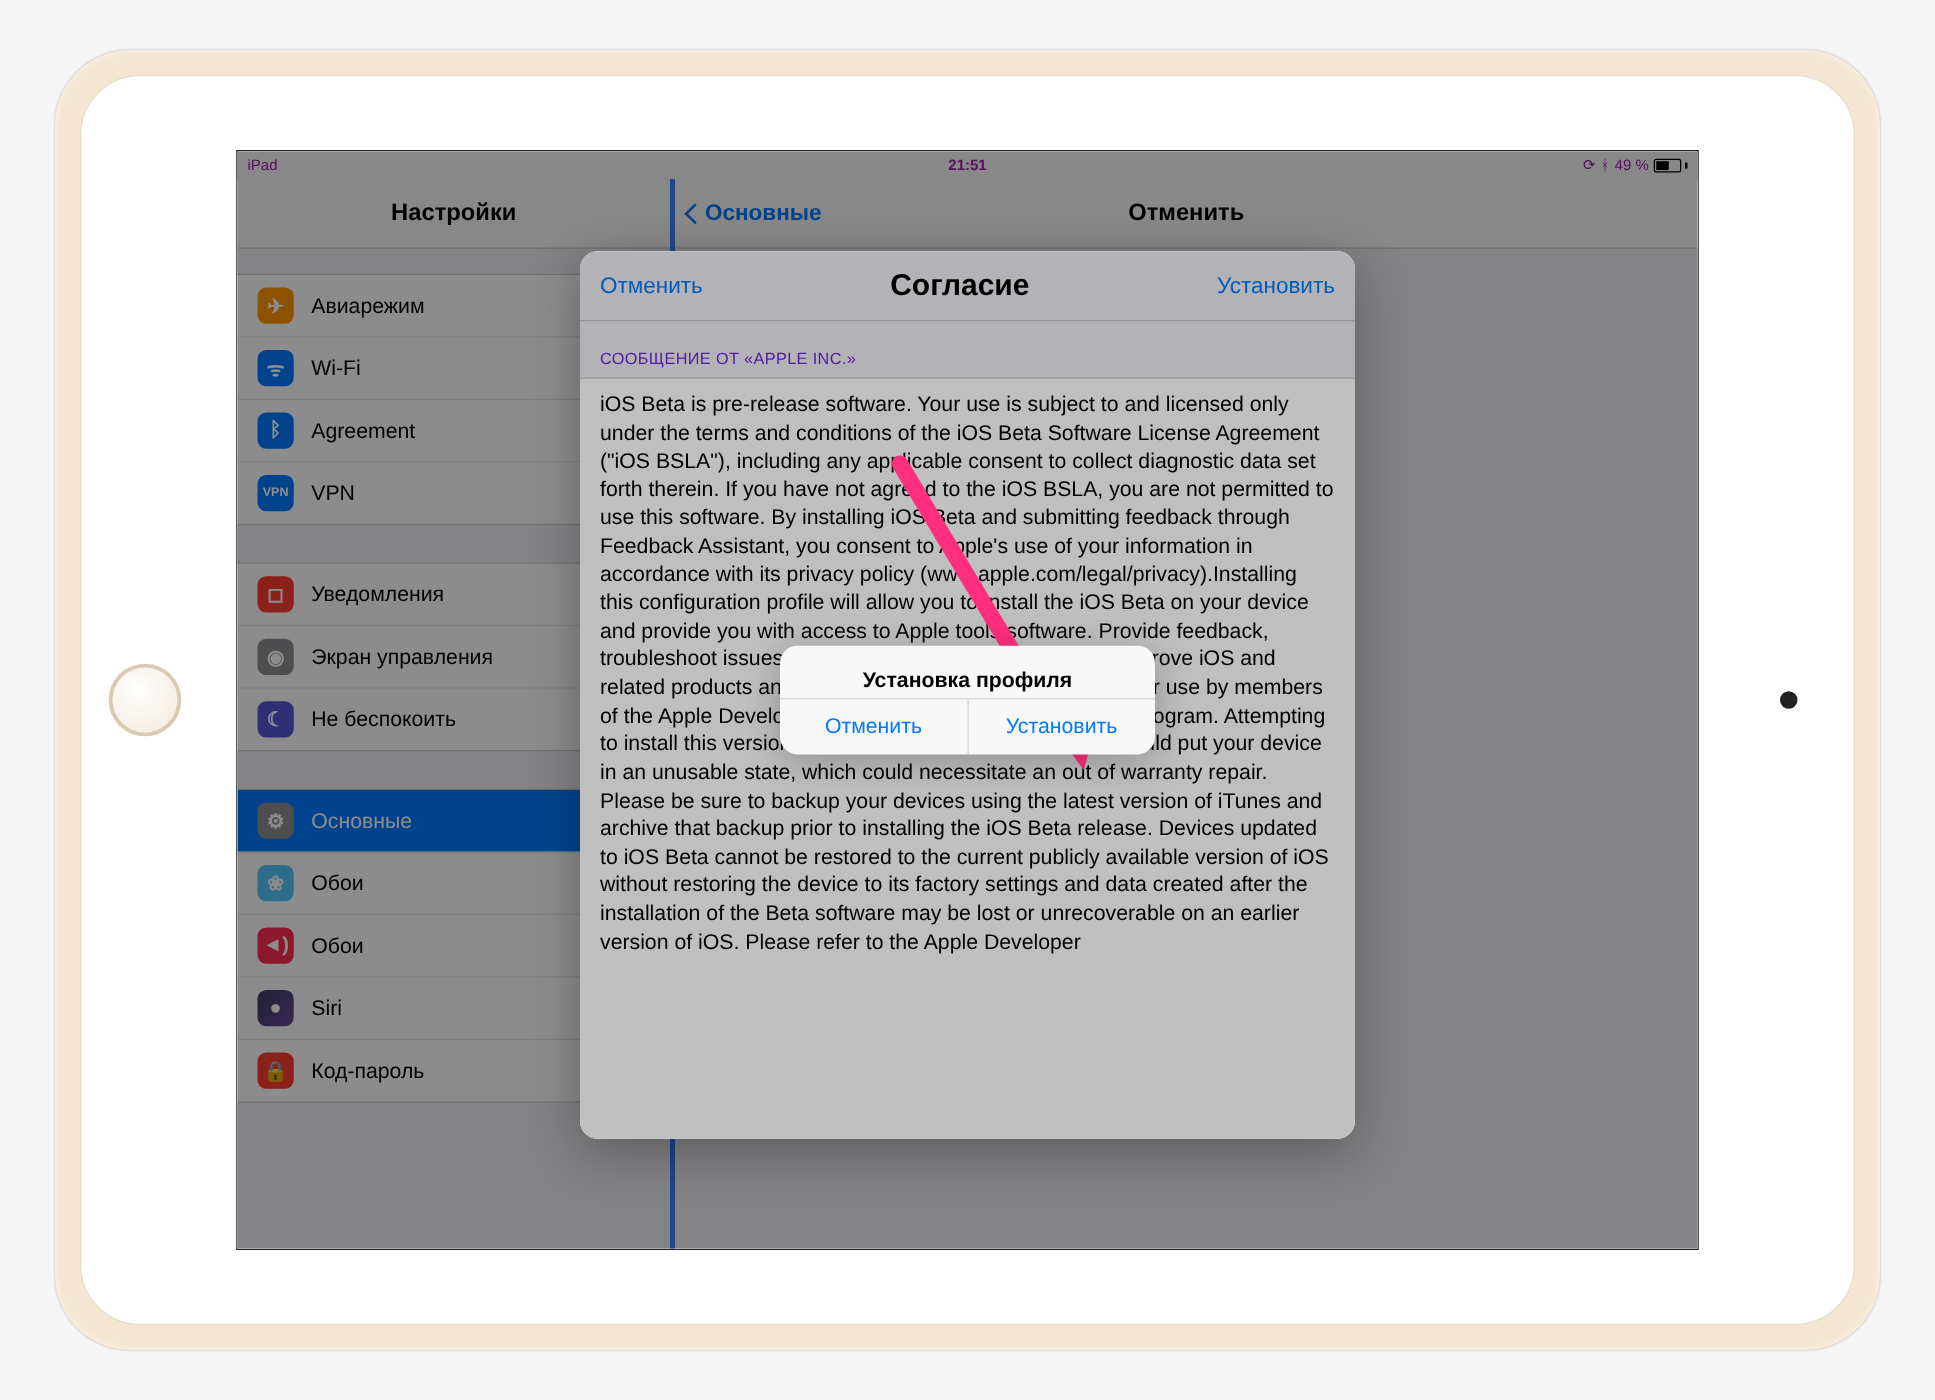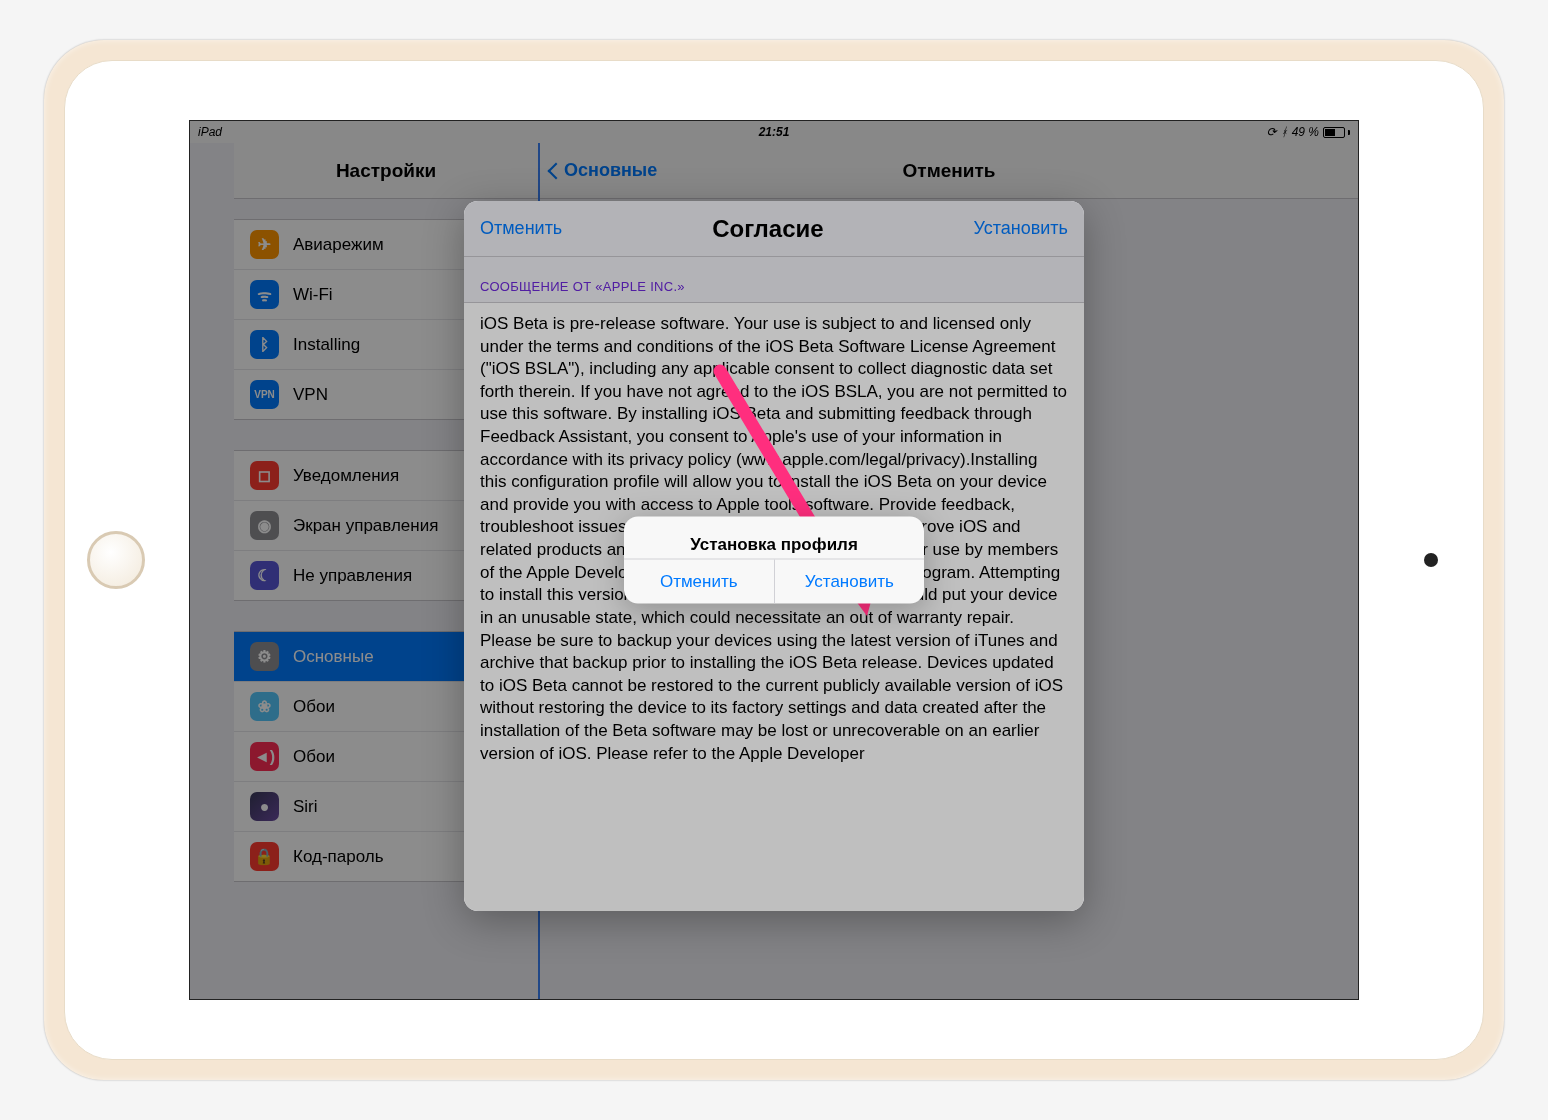--- a/index.html
+++ b/index.html
@@ -67,37 +67,35 @@
 
   
   .statusbar {
     height: 22px;
     background: #f7f7f7;
     display: flex;
     align-items: center;
     justify-content: space-between;
     padding: 0 8px;
     font-size: 12px;
-    color: #000000;
-    position: relative;
-    font-style: italic;
+    color: #a21caf;
+    position: relative;
   }
   .statusbar .center { position: absolute; left: 50%; transform: translateX(-50%); font-weight: 600;}
   .statusbar .right { display: flex; gap: 4px; align-items: center;}
   .split {
     display: flex;
     height: calc(100% - 22px);
     background: #efeff4;
   }
   .sidebar {
     width: 350px;
-    border-right: 2px solid #3b82f6;
-    background: #efeff4;
-    overflow: hidden;
-    padding-left: 44px;
+    border-right: 4px solid #3b82f6;
+    background: #efeff4;
+    overflow: hidden;
   }
   .sidebar-header {
     height: 56px;
     background: #f7f7f7;
     border-bottom: 1px solid #c8c7cc;
     display: flex;
     align-items: center;
     justify-content: center;
     font-weight: 600;
     font-size: 19px;
@@ -282,39 +280,39 @@
               <div class="sidebar-item">
                 <div class="icon-box ic-airplane">✈</div>
                 <span>Авиарежим</span>
               </div>
               <div class="sidebar-item">
                 <div class="icon-box ic-wifi">ᯤ</div>
                 <span>Wi-Fi</span>
               </div>
               <div class="sidebar-item">
                 <div class="icon-box ic-bt">ᛒ</div>
-                <span>Installing</span>
+                <span>Agreement</span>
               </div>
               <div class="sidebar-item">
                 <div class="icon-box ic-vpn">VPN</div>
                 <span>VPN</span>
               </div>
             </div>
           <div class="sidebar-group" id="grp2">
               <div class="sidebar-item">
                 <div class="icon-box ic-notif">◻</div>
                 <span>Уведомления</span>
               </div>
               <div class="sidebar-item">
                 <div class="icon-box ic-cc">◉</div>
                 <span>Экран управления</span>
               </div>
               <div class="sidebar-item">
                 <div class="icon-box ic-dnd">☾</div>
-                <span>Не управления</span>
+                <span>Не беспокоить</span>
               </div>
             </div>
           <div class="sidebar-group" id="grp3">
               <div class="sidebar-item selected">
                 <div class="icon-box ic-gen">⚙</div>
                 <span>Основные</span>
               </div>
               <div class="sidebar-item">
                 <div class="icon-box ic-wall">❀</div>
                 <span>Обои</span>

